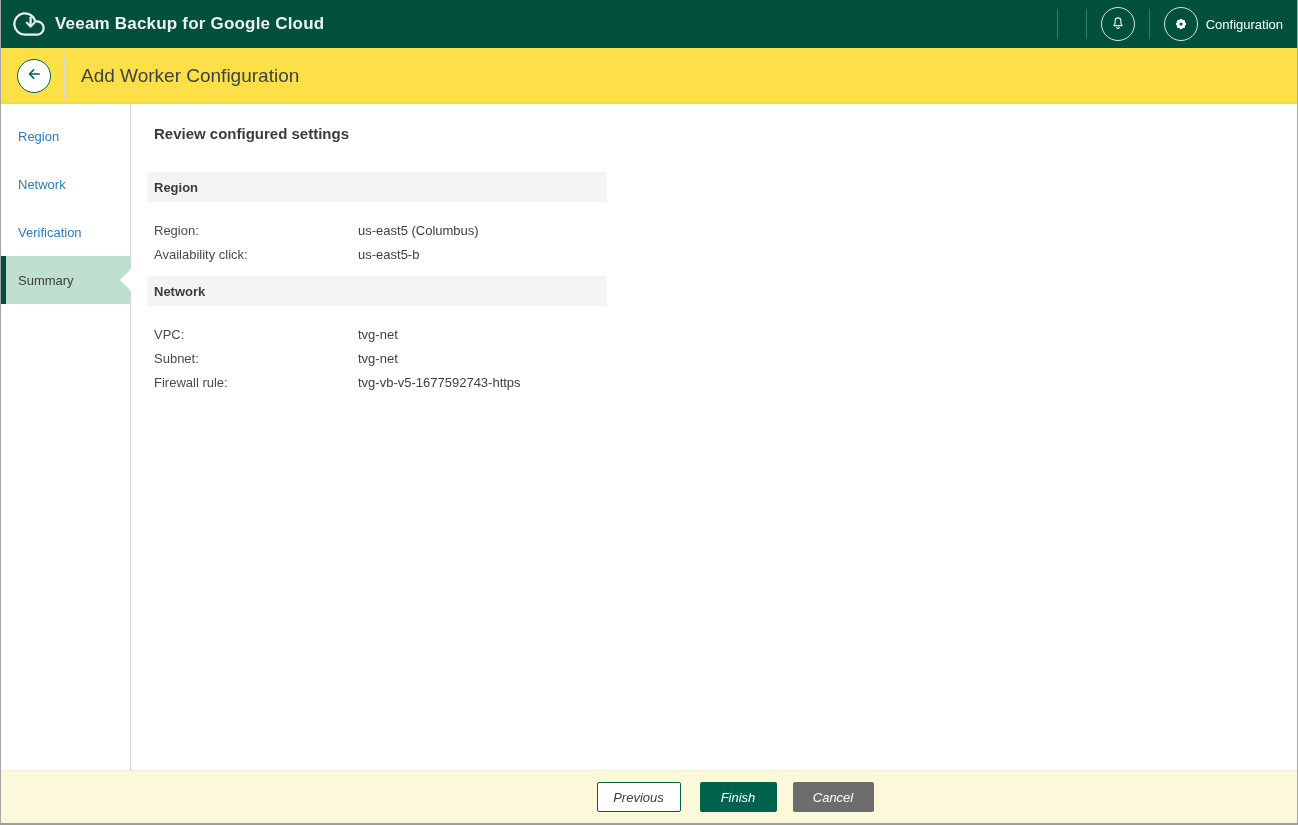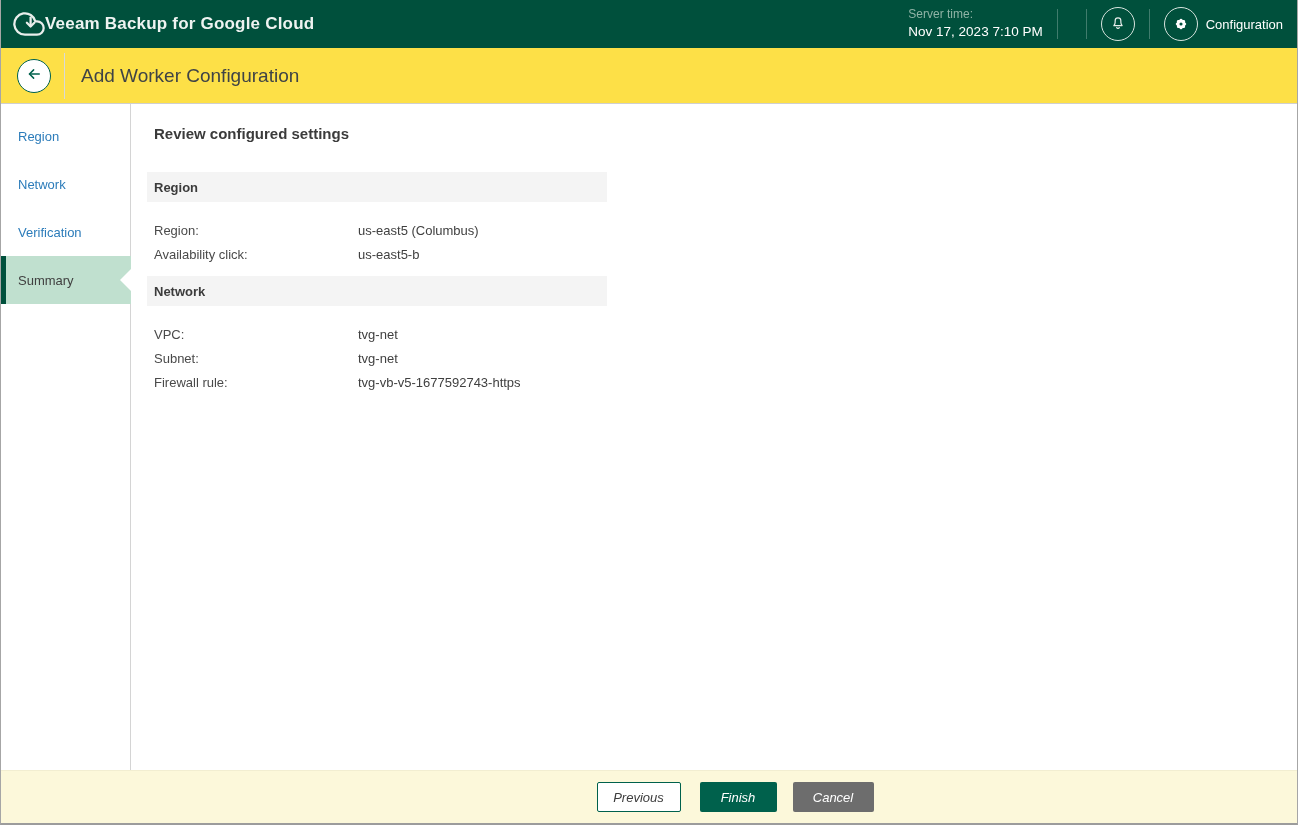--- a/index.html
+++ b/index.html
@@ -10,21 +10,21 @@
     width:1298px; height:825px; position:relative; overflow:hidden;
     border-left:1px solid #a6a6a6; border-right:1px solid #a6a6a6; border-bottom:2px solid #9c9c9c;
     display:flex; flex-direction:column; background:#fff;
   }
 
   
   .topbar{
     height:48px; flex:0 0 48px; background:var(--header-bg,#00503c);
     display:flex; align-items:center; padding:0 14px 0 12px; color:#fff;
   }
-  .brand{ display:flex; align-items:center; }
+  .brand{ display:flex; align-items:center; gap:10px; }
   .brand svg{ display:block; }
   .app-title{ font-size:17px; font-weight:600; color:#eef3f1; letter-spacing:.2px; }
   .topbar-right{ margin-left:auto; display:flex; align-items:center; }
   .tb-divider{ width:1px; height:30px; background:rgba(255,255,255,.25); margin:0 14px; }
   .server-time{ text-align:left; line-height:1.3; }
   .server-time .st-label{ color:#8fb3a6; font-size:12px; }
   .server-time .st-value{ color:#fff; font-size:13.5px; }
   .user-block{ display:flex; align-items:center; gap:9px; cursor:pointer; }
   .icon-circle{
     width:34px; height:34px; border-radius:50%; border:1.5px solid #d7e4de;
@@ -107,24 +107,20 @@
         <svg width="32" height="32" viewBox="0 0 24 24" fill="none" stroke="#e9eeec" stroke-width="1.7" stroke-linecap="round" stroke-linejoin="round">
           <path d="M18 10h-1.26A8 8 0 1 0 9 20h9a5 5 0 0 0 0-10z"></path>
           <path d="M13.2 7.2v6.3"></path>
           <polyline points="10.4 11.1 13.2 13.9 16 11.1"></polyline>
         </svg>
       </span>
       <span class="app-title">Veeam Backup for Google Cloud</span>
     </div>
 
     <div class="topbar-right">
-      <div class="server-time">
-        <div class="st-label">Server time:</div>
-        <div class="st-value">Nov 17, 2023 7:10 PM</div>
-      </div>
 
       <div class="tb-divider"></div>
 
 
       <div class="tb-divider"></div>
 
       <span class="icon-circle" style="cursor:pointer;">
         <span>
           <svg width="18" height="18" viewBox="0 0 24 24" fill="none" stroke="#e9eeec" stroke-width="1.6" stroke-linecap="round" stroke-linejoin="round">
             <path d="M17.5 15.5H6.5c1.2-1.4 1.7-2.7 1.7-4.5v-2a3.8 3.8 0 0 1 7.6 0v2c0 1.8.5 3.1 1.7 4.5z"></path>

